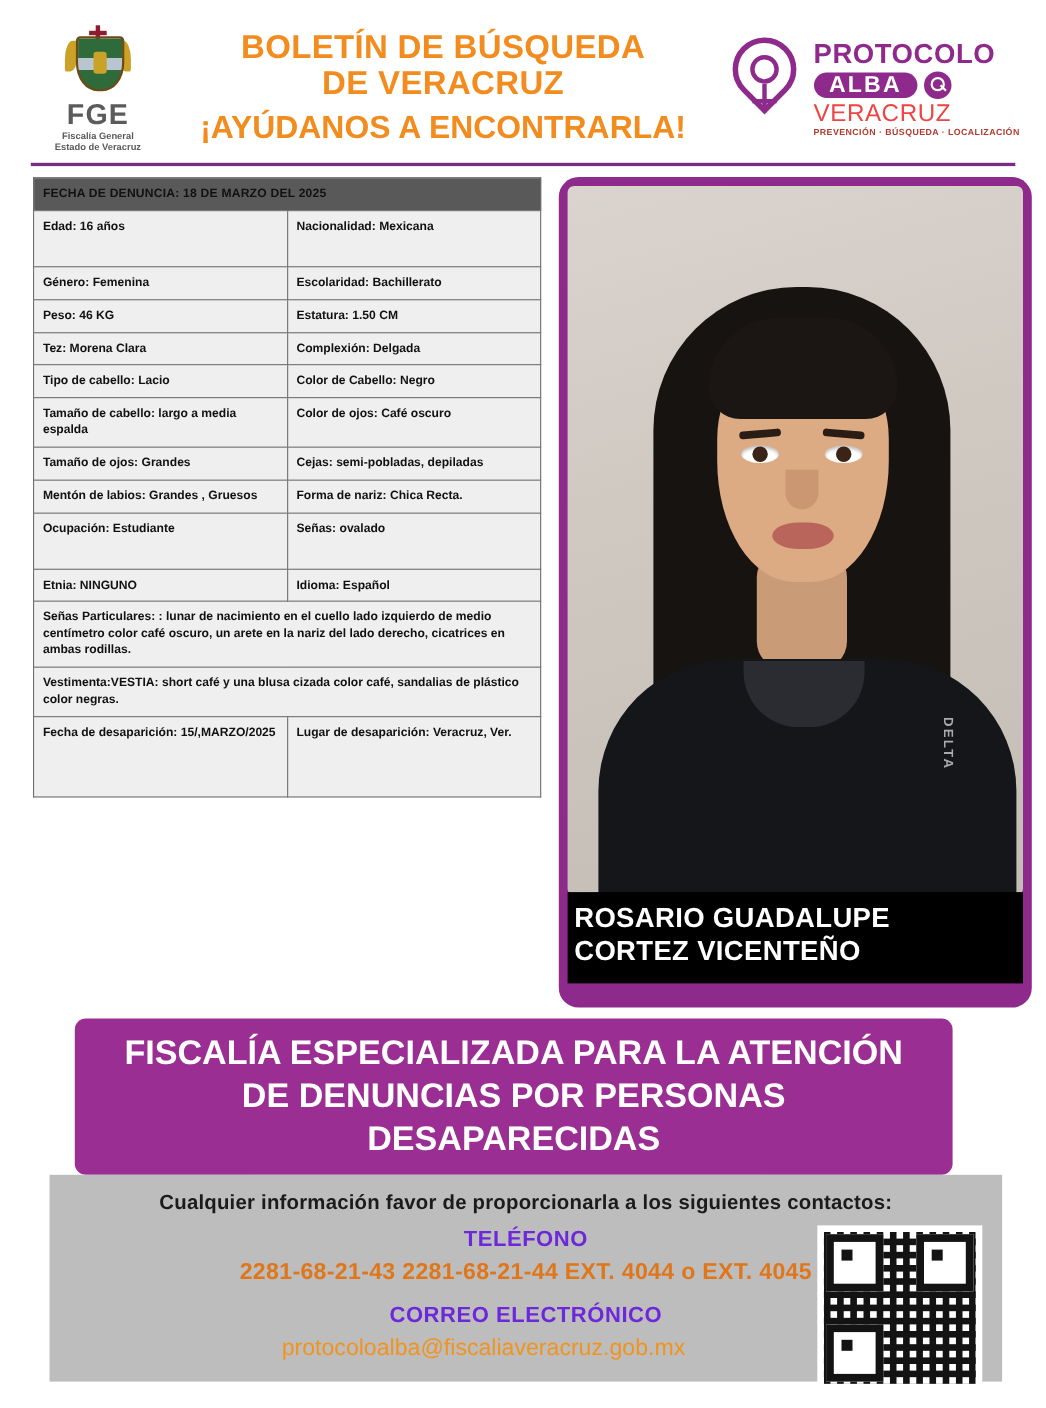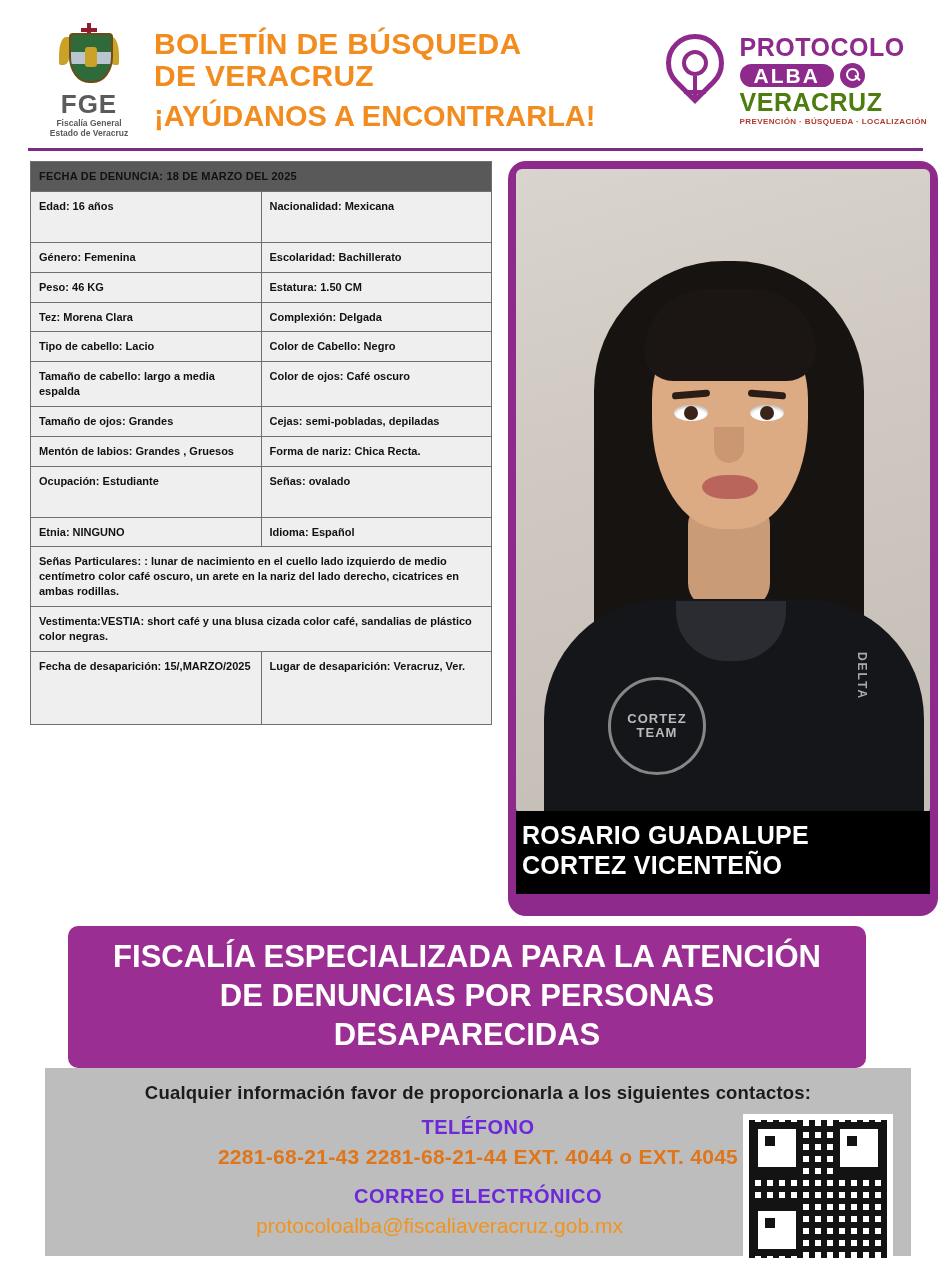--- a/index.html
+++ b/index.html
@@ -103,20 +103,21 @@
     font-size: 8.5px;
     font-weight: bold;
     color: #5b5b5b;
     line-height: 1.15;
     margin-top: 2px;
   }
 
   
   .header-center {
     flex: 1 1 auto;
+    text-align: center;
     padding: 0 6px;
   }
   .title-main {
     color: #f28c1e;
     font-size: 30px;
     font-weight: bold;
     line-height: 1.06;
     letter-spacing: .3px;
   }
   .title-sub {
@@ -216,23 +217,23 @@
   }
   .alba-search::after {
     content: "";
     position: absolute;
     left: 14px; top: 14px;
     width: 7px; height: 2px;
     background: #fff;
     transform: rotate(45deg);
   }
   .alba-ver {
-    color: #4d7c0f;
-    font-size: 25px;
-    font-weight: bold;
+    color: #ef4444;
+    font-size: 22px;
+    font-weight: normal;
     letter-spacing: .5px;
   }
   .alba-tag {
     color: #b03a2e;
     font-size: 8px;
     font-weight: bold;
     letter-spacing: .4px;
     margin-top: 3px;
   }
 
@@ -640,21 +641,20 @@
         <div class="p-brow-l"></div>
         <div class="p-brow-r"></div>
         <div class="p-eye-l"></div>
         <div class="p-eye-r"></div>
         <div class="p-pupil-l"></div>
         <div class="p-pupil-r"></div>
         <div class="p-nose"></div>
         <div class="p-lips"></div>
         <div class="p-shoulders"></div>
         <div class="p-collar"></div>
-        <div class="p-logo">CORTEZ TEAM</div>
         <div class="p-text-r">DELTA</div>
       </div>
       <div class="name-band">
         <div>ROSARIO GUADALUPE</div>
         <div>CORTEZ VICENTEÑO</div>
       </div>
     </div>
   </div>
 </div>
 

